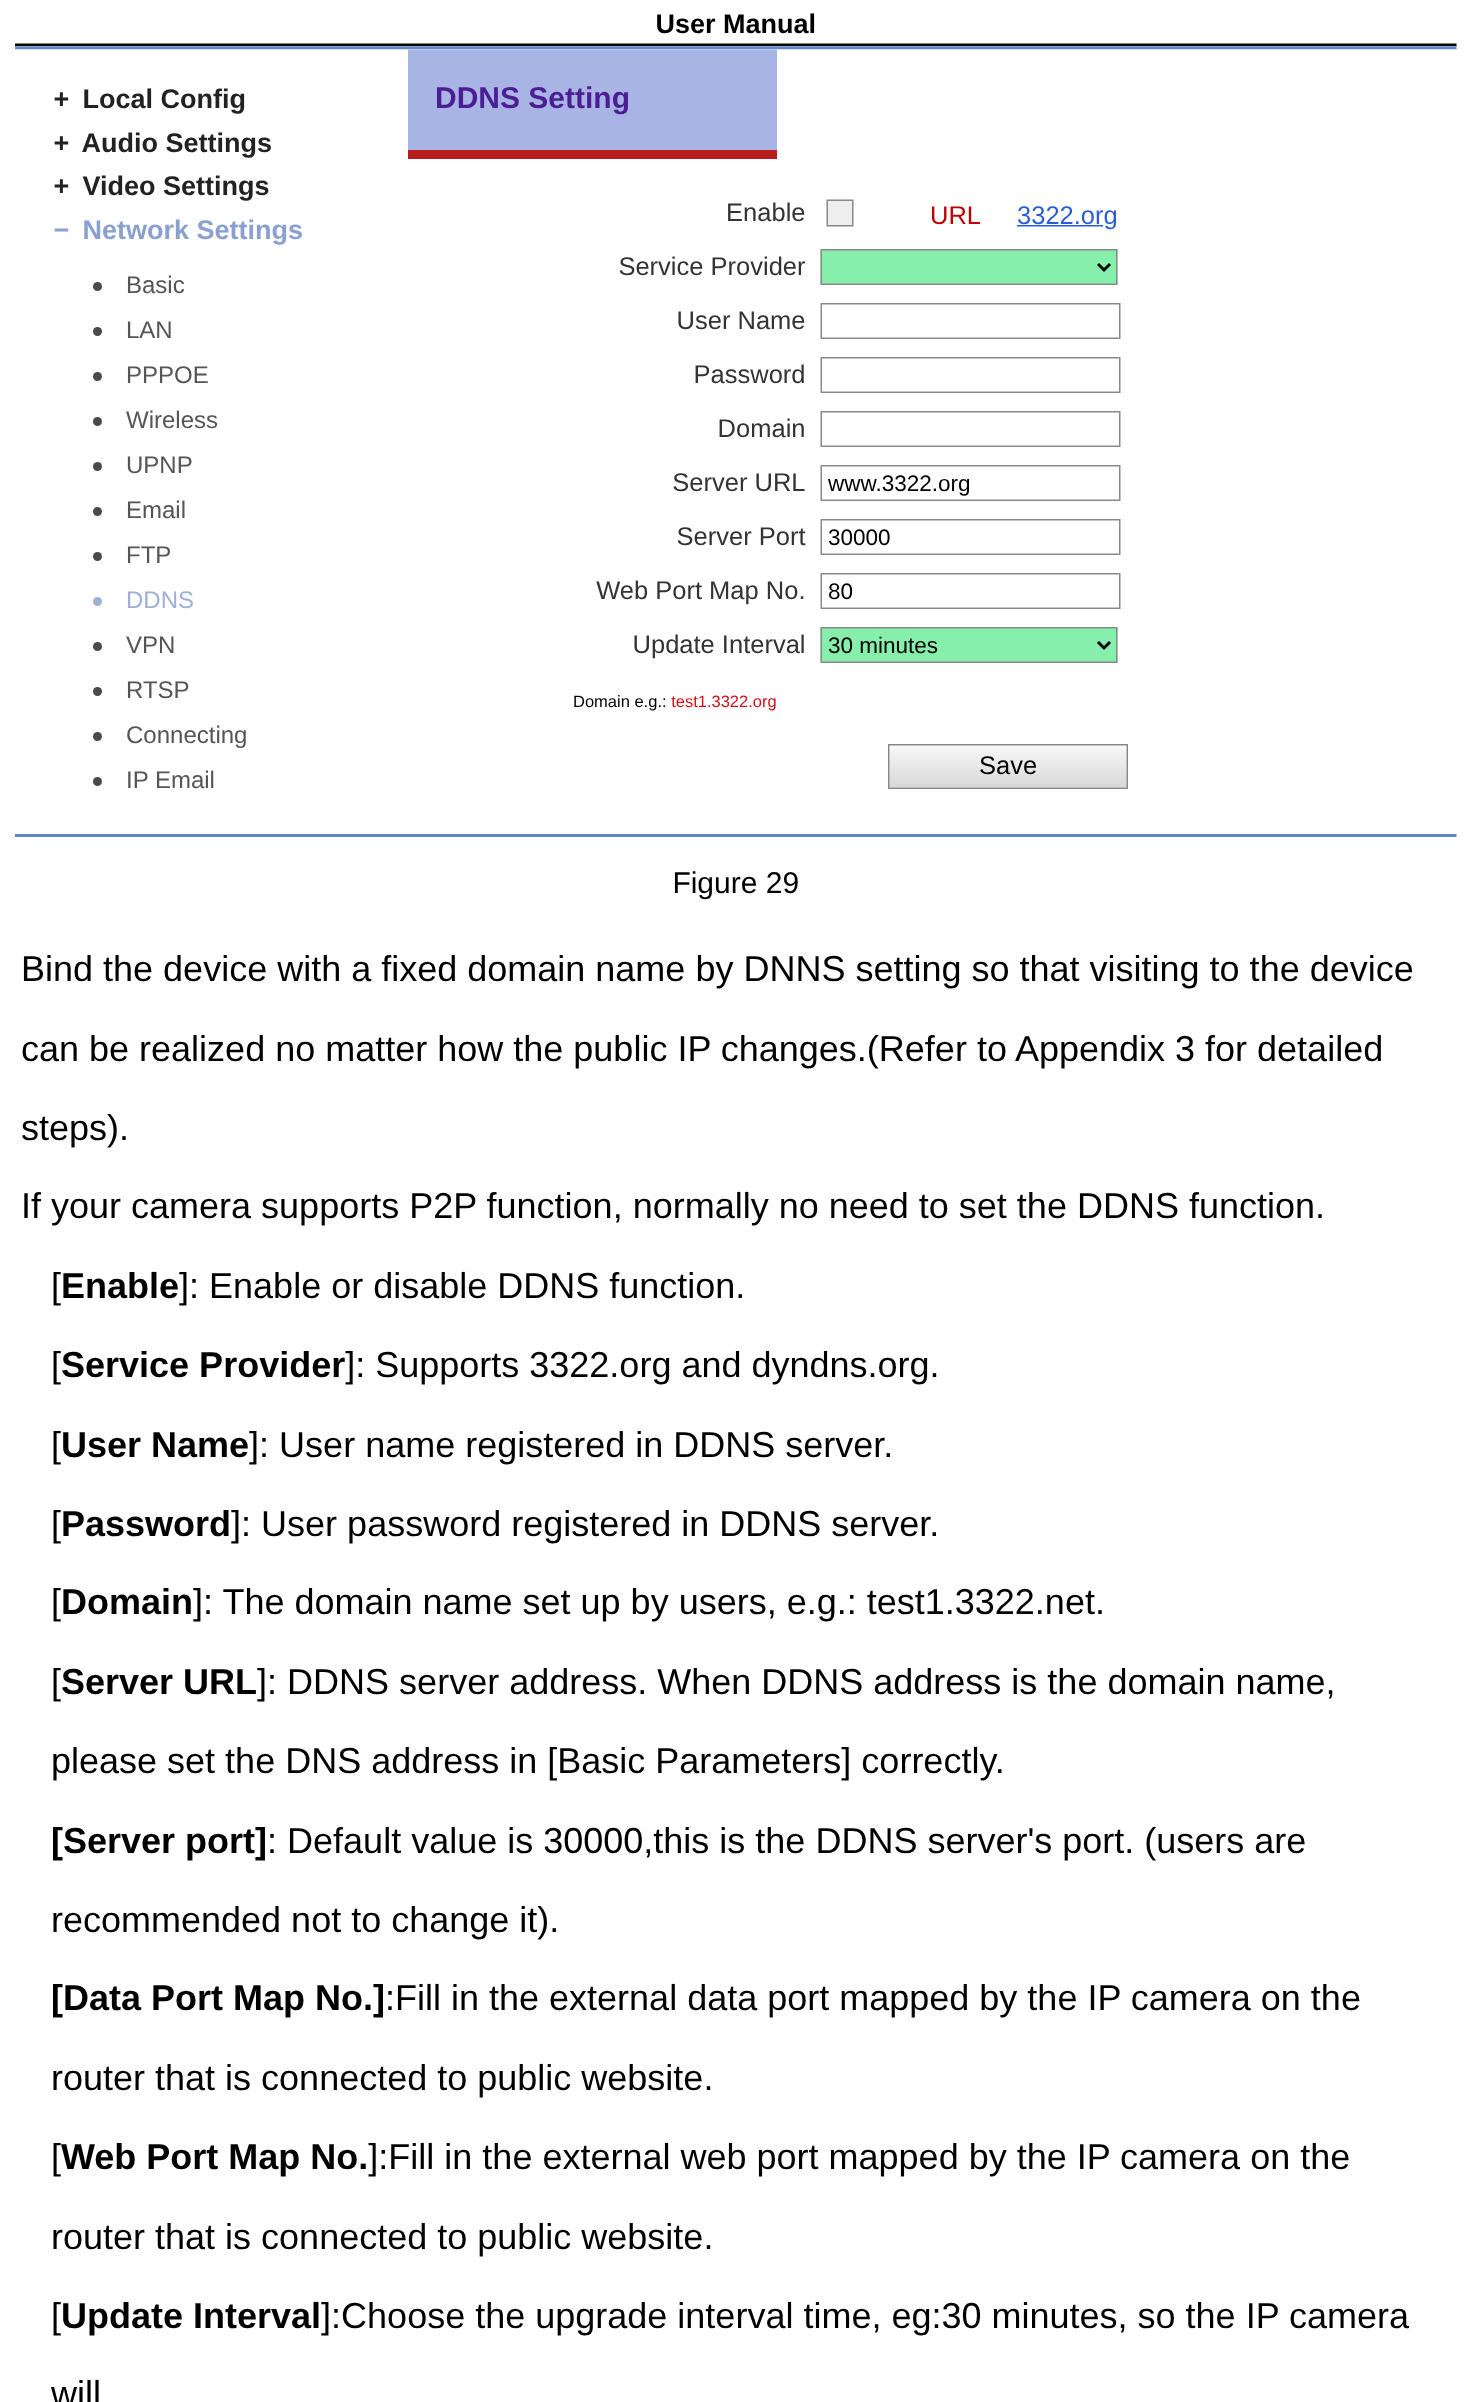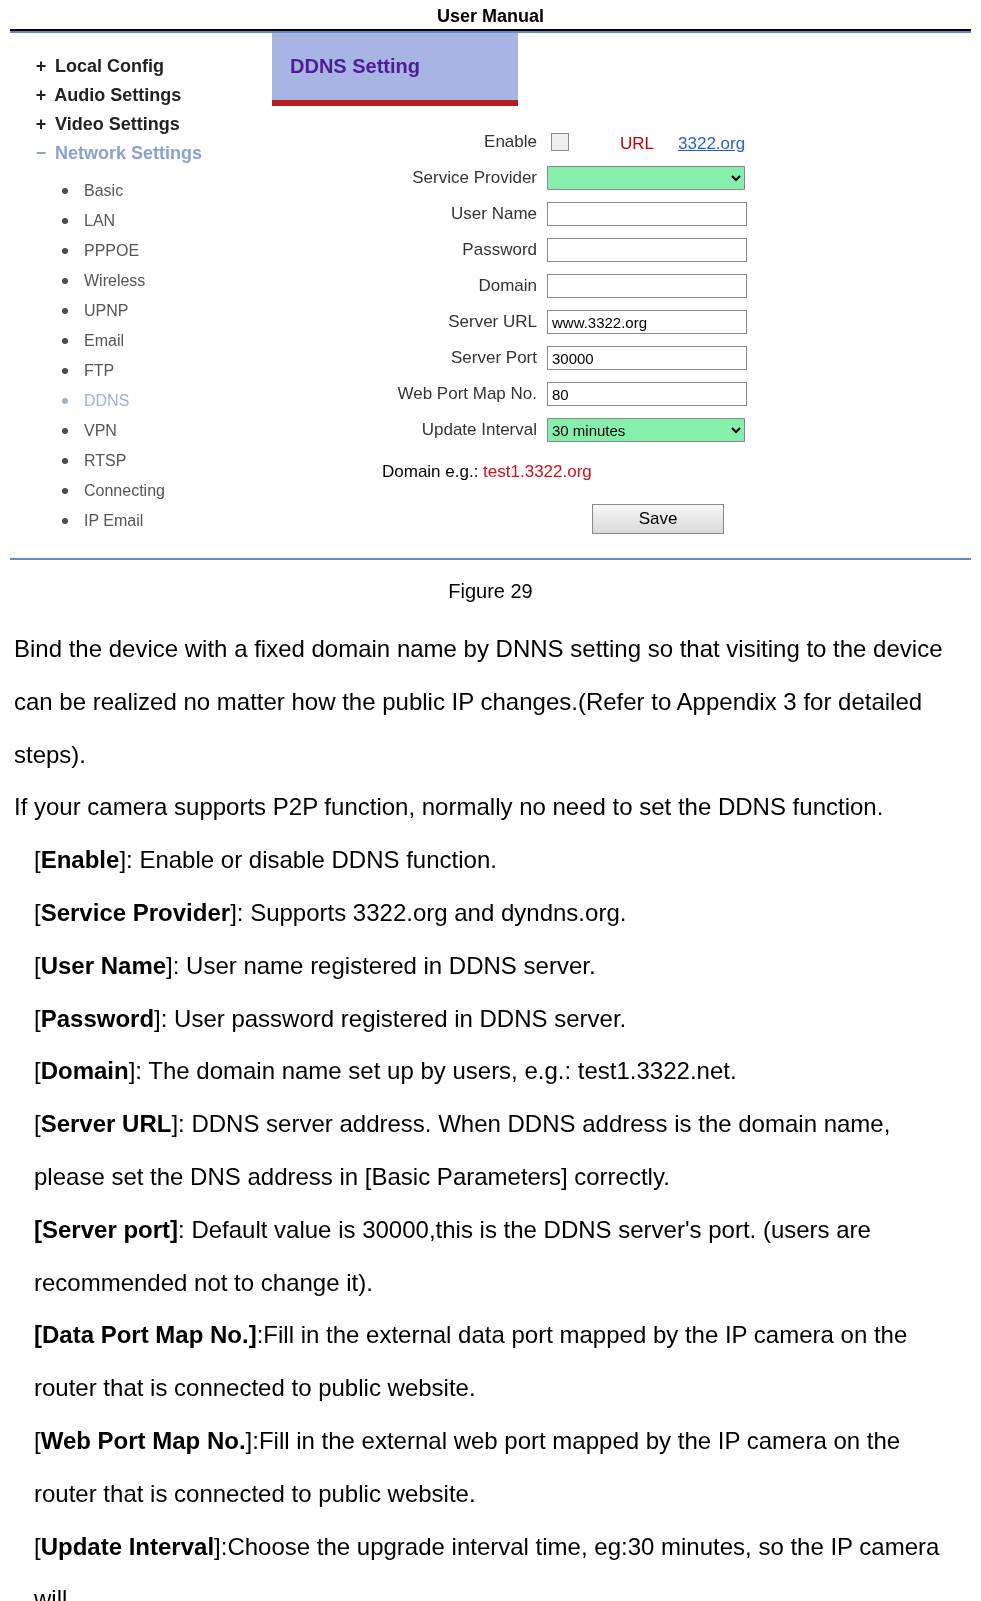--- a/index.html
+++ b/index.html
@@ -114,21 +114,21 @@
     height: 24px;
     width: 198px;
     font-size: 15px;
     background: #86efac;
   }
   .url-label { color: #c00000; margin-left:40px; font-size: 17px;}
   .url-link { color: #2a5cd6; text-decoration: underline; margin-left:16px; font-size: 17px; cursor:pointer;}
   .example-red { color: #d01018; }
   .save-btn {
     margin-left: 280px;
-    width: 132px;
+    width: 160px;
     height: 30px;
     font-size: 17px;
     border: 1px solid #888;
     background: linear-gradient(#f8f8f8, #d8d8d8);
     cursor: pointer;
   }
   .fig-caption {
     text-align: center;
     font-size: 20px;
     margin: 20px 0 20px 0;
@@ -264,21 +264,21 @@
         </div>
         <div class="row">
           <div class="lbl">Update Interval</div>
           <div class="ctrl">
               <select class="sel"><option>30 minutes</option></select>
             </div>
         </div>
         <div class="row">
           <div class="lbl" style="text-align:right;width:225px;"></div>
         </div>
-        <div style="margin-left:70px; font-size:17px; margin-top:-4px; margin-bottom:22px;">
+        <div style="margin-left:70px; font-size:11px; margin-top:-4px; margin-bottom:22px;">
           <span>Domain e.g.: </span><span class="example-red">test1.3322.org</span>
         </div>
         <button class="save-btn">Save</button>
       </div>
     </div>
   </div>
 
   <div class="fig-caption">Figure 29</div>
 
   <div class="body-text">

